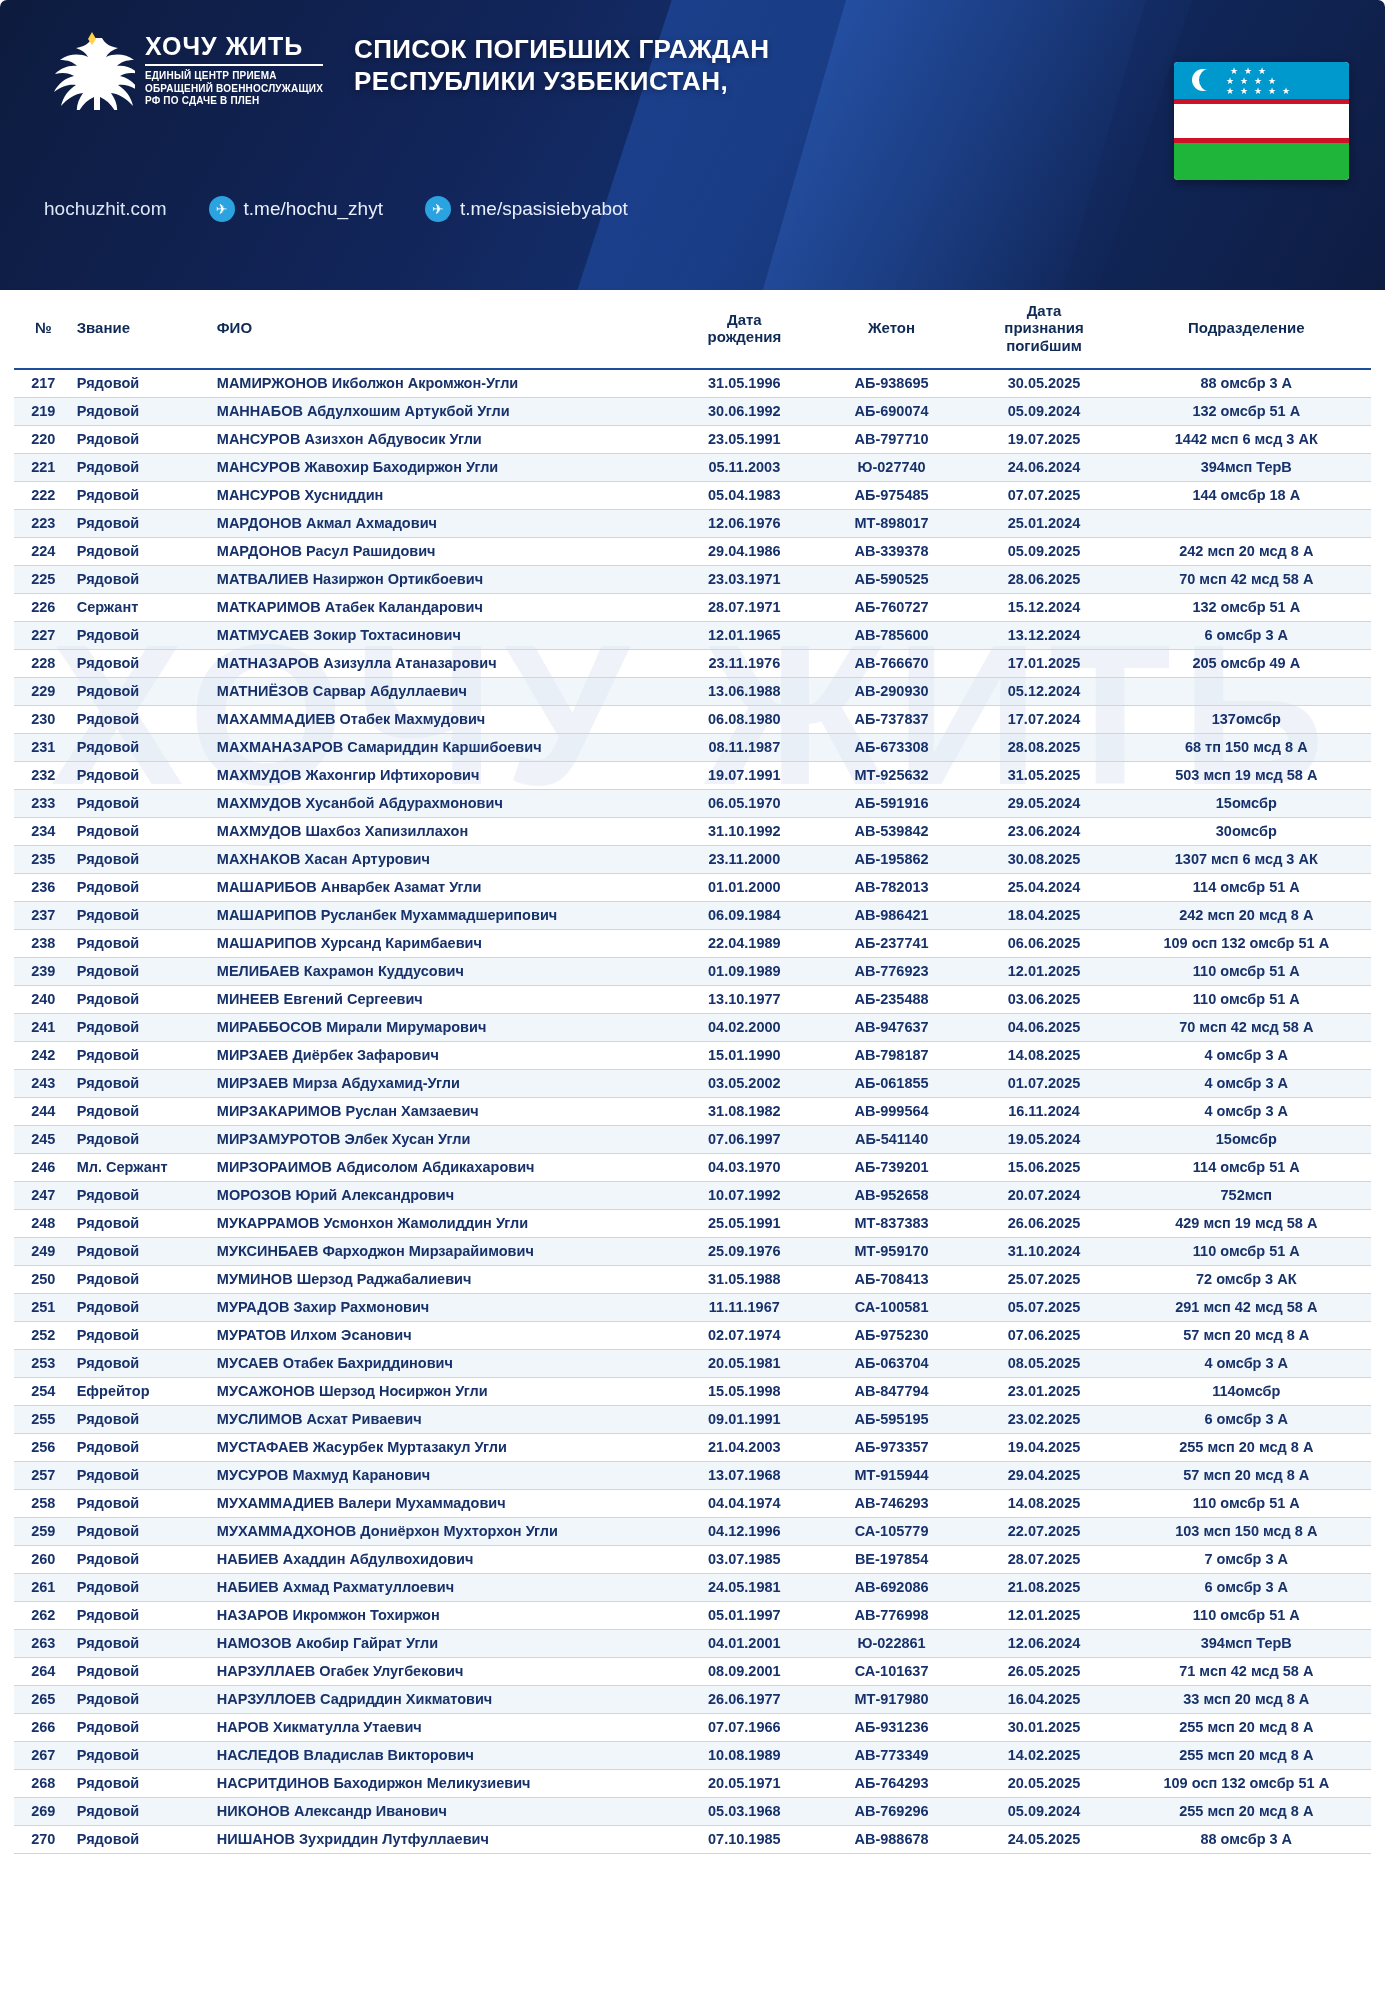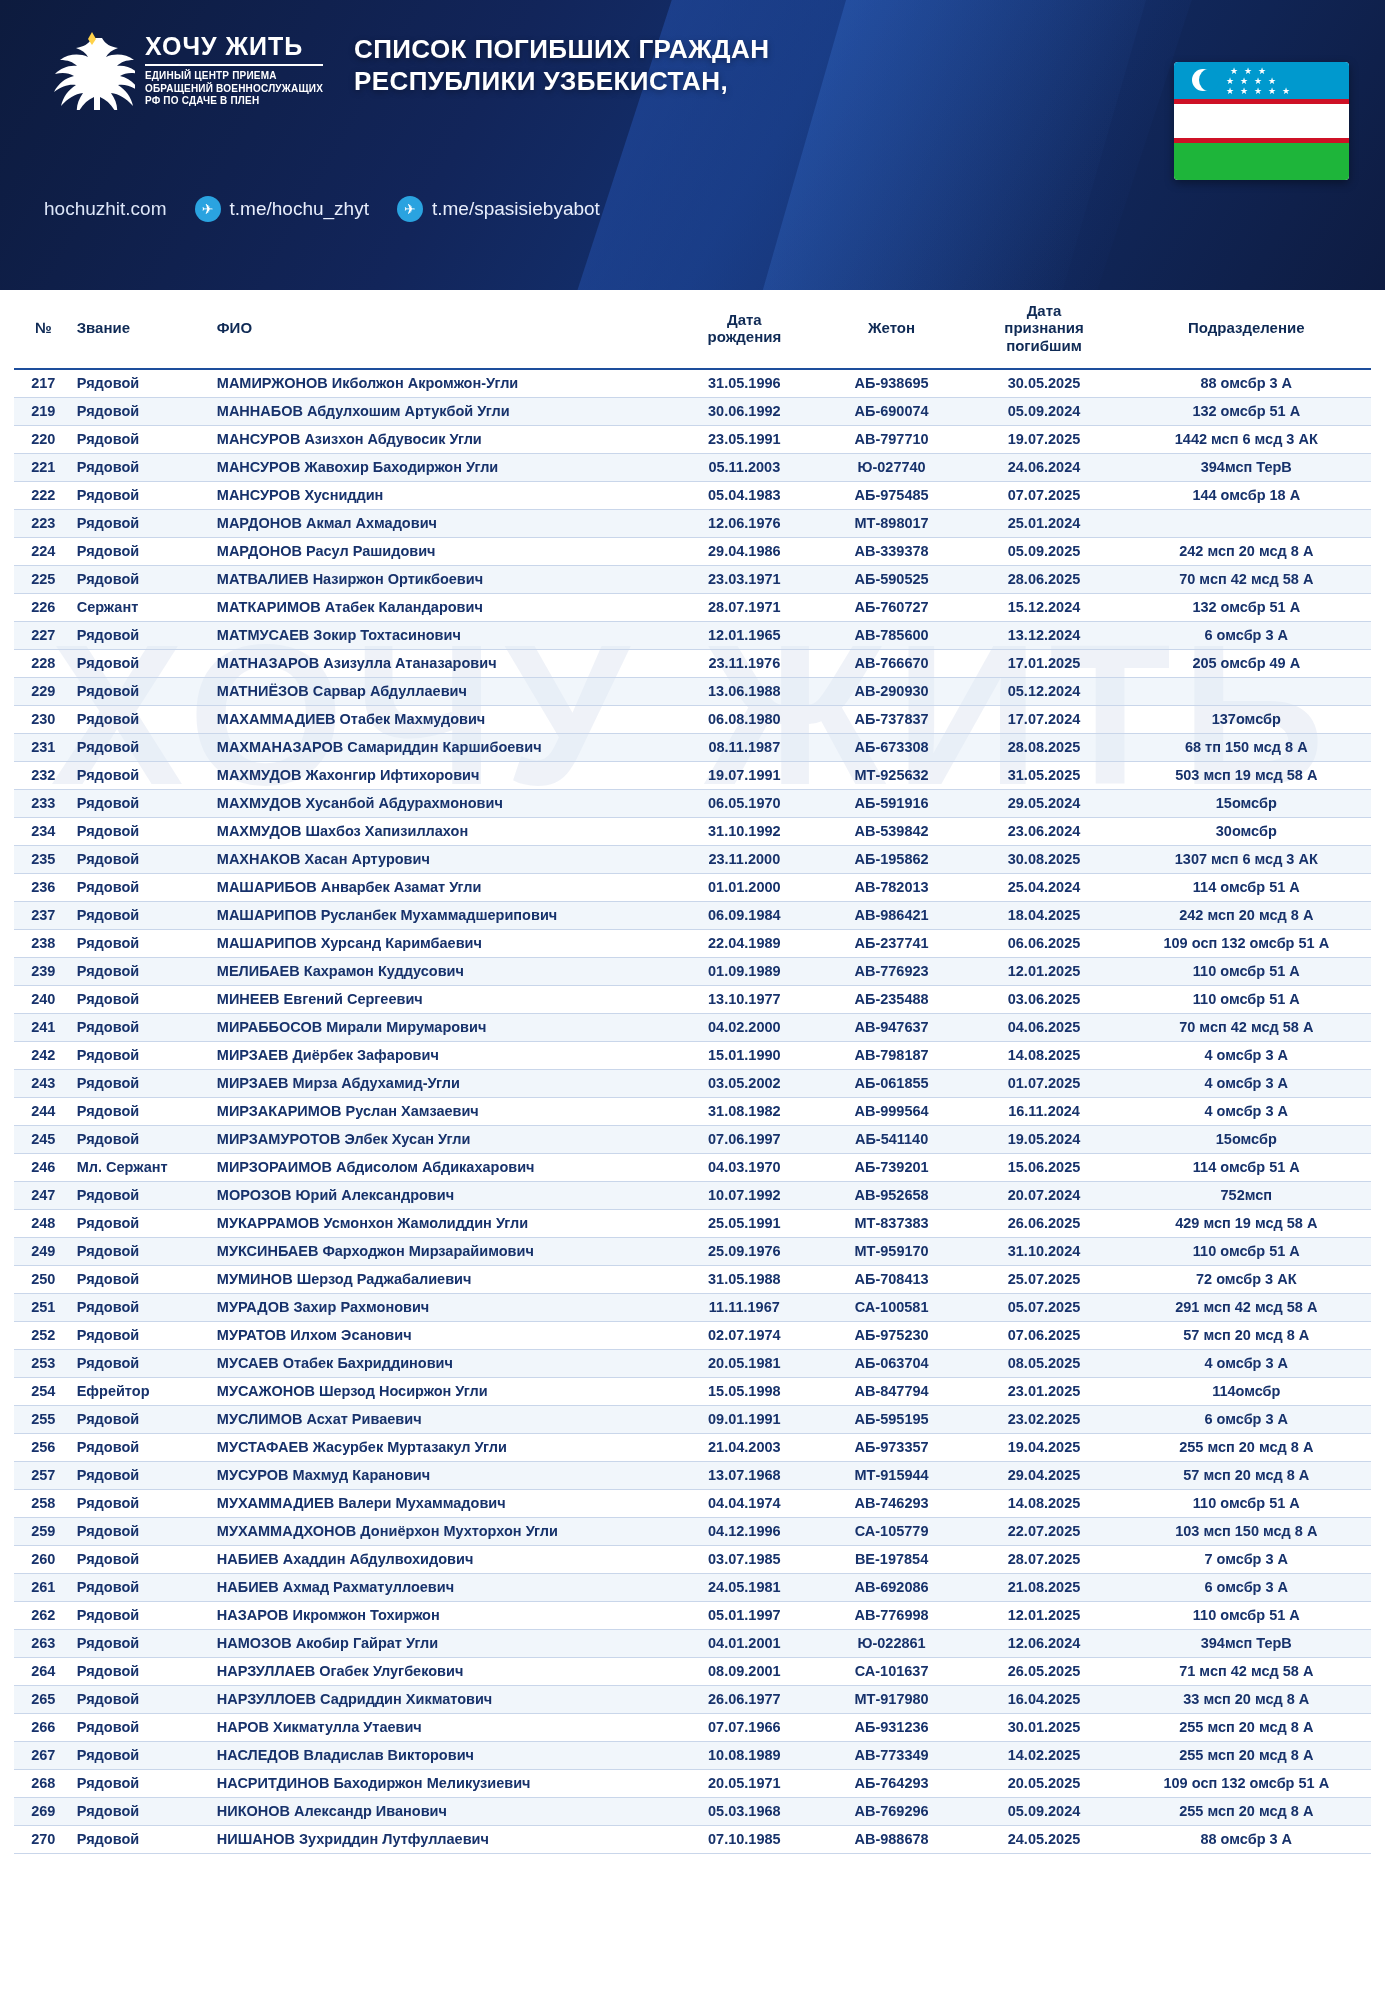--- a/index.html
+++ b/index.html
@@ -9,20 +9,21 @@
   }
   body {
     width: 1385px;
     font-family: "Liberation Sans", sans-serif;
     color: #102a54;
   }
   .page {
     width: 1385px;
     position: relative;
     overflow: hidden;
+    border-radius: 7px;
   }
 
   
   .header {
     position: relative;
     height: 290px;
     background:
       linear-gradient(120deg, #0d1b3e 0%, #12255a 35%, #13306e 55%, #0e1c42 100%);
     overflow: hidden;
   }
@@ -157,21 +158,21 @@
     font-style: normal;
     line-height: 1;
   }
 
   
   .links-bar {
     position: relative;
     z-index: 3;
     display: flex;
     align-items: center;
-    gap: 28px;
+    gap: 42px;
     padding: 16px 36px 0 44px;
     color: #e8eefc;
     font-size: 19px;
   }
   .link-item {
     display: flex;
     align-items: center;
     gap: 9px;
     white-space: nowrap;
   }

